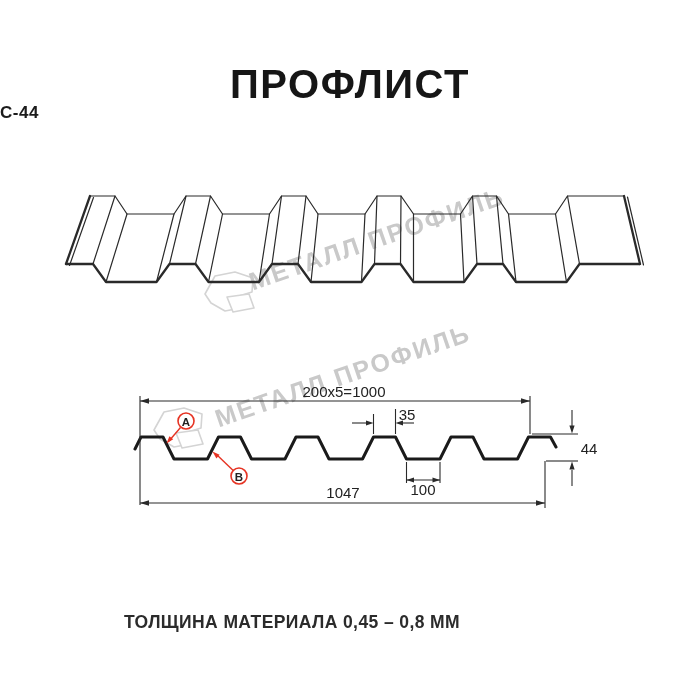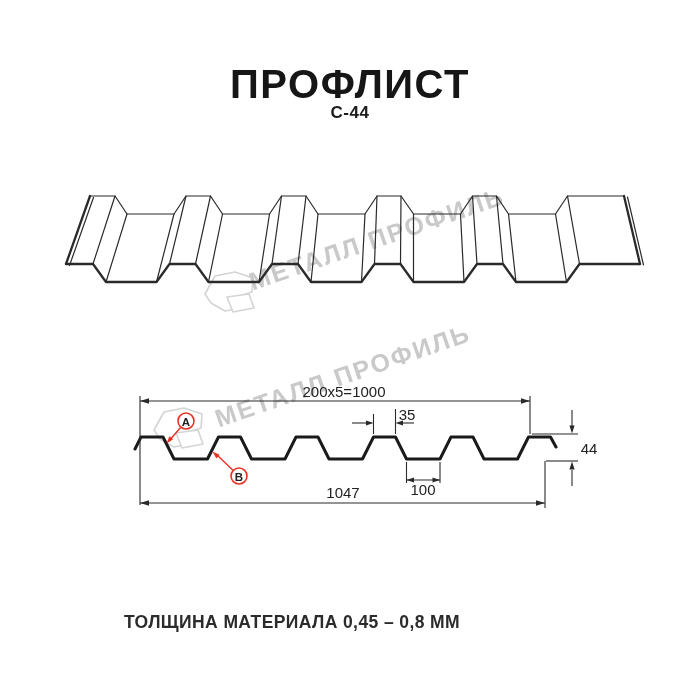--- a/index.html
+++ b/index.html
@@ -1,20 +1,20 @@
 <!DOCTYPE html>
 <html><head>
 <meta charset="utf-8">
 <style>
   html,body{margin:0;padding:0;background:#fff;}
   .stage{position:relative;width:700px;height:700px;background:#ffffff;overflow:hidden;
          font-family:"Liberation Sans",sans-serif;}
   .page-title{position:absolute;left:0;top:52px;width:700px;text-align:center;
       font-size:40px;line-height:42px;font-weight:800;letter-spacing:1.5px;color:#161616;margin-top:11px;}
-  .page-subtitle{position:absolute;left:0;top:103px;width:700px;text-align:center;
+  .page-subtitle{position:absolute;left:0;top:103px;width:700px;
       font-size:17px;font-weight:700;letter-spacing:.5px;color:#1c1c1c;}
   .footer-note{position:absolute;left:0;top:612px;width:584px;text-align:center;
       font-size:17.5px;font-weight:600;letter-spacing:.4px;color:#2b2b2b;}
   .wm{position:absolute;display:flex;align-items:center;pointer-events:none;}
   .wm .wm-text{font-size:25px;font-weight:700;letter-spacing:2px;color:#c9c9c9;
       white-space:nowrap;transform:rotate(-19deg);transform-origin:0 50%;line-height:25px;}
   .wm-logo{position:absolute;}
   svg.drawing{position:absolute;left:0;top:0;}
   svg text{font-family:"Liberation Sans",sans-serif;font-size:15px;fill:#222;}
   svg text.red-letter{font-size:11.5px;font-weight:700;}

